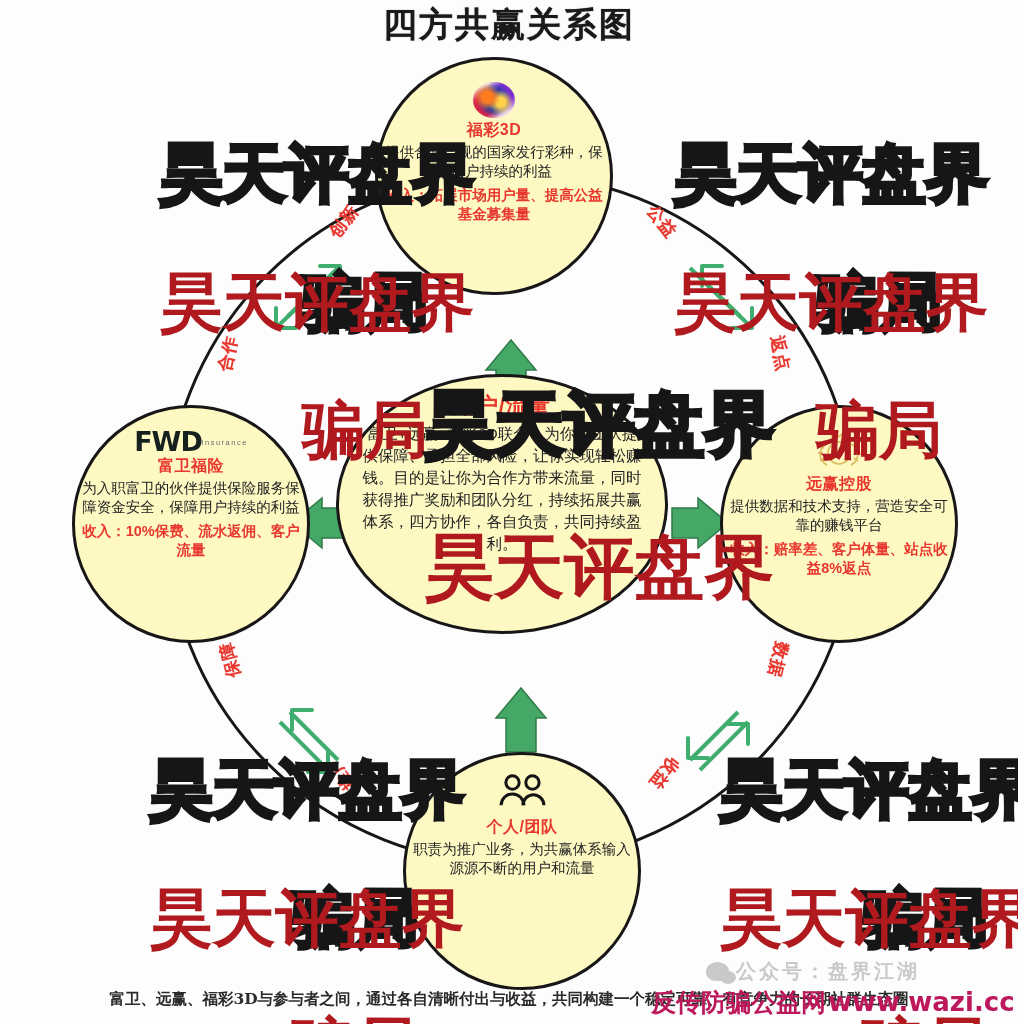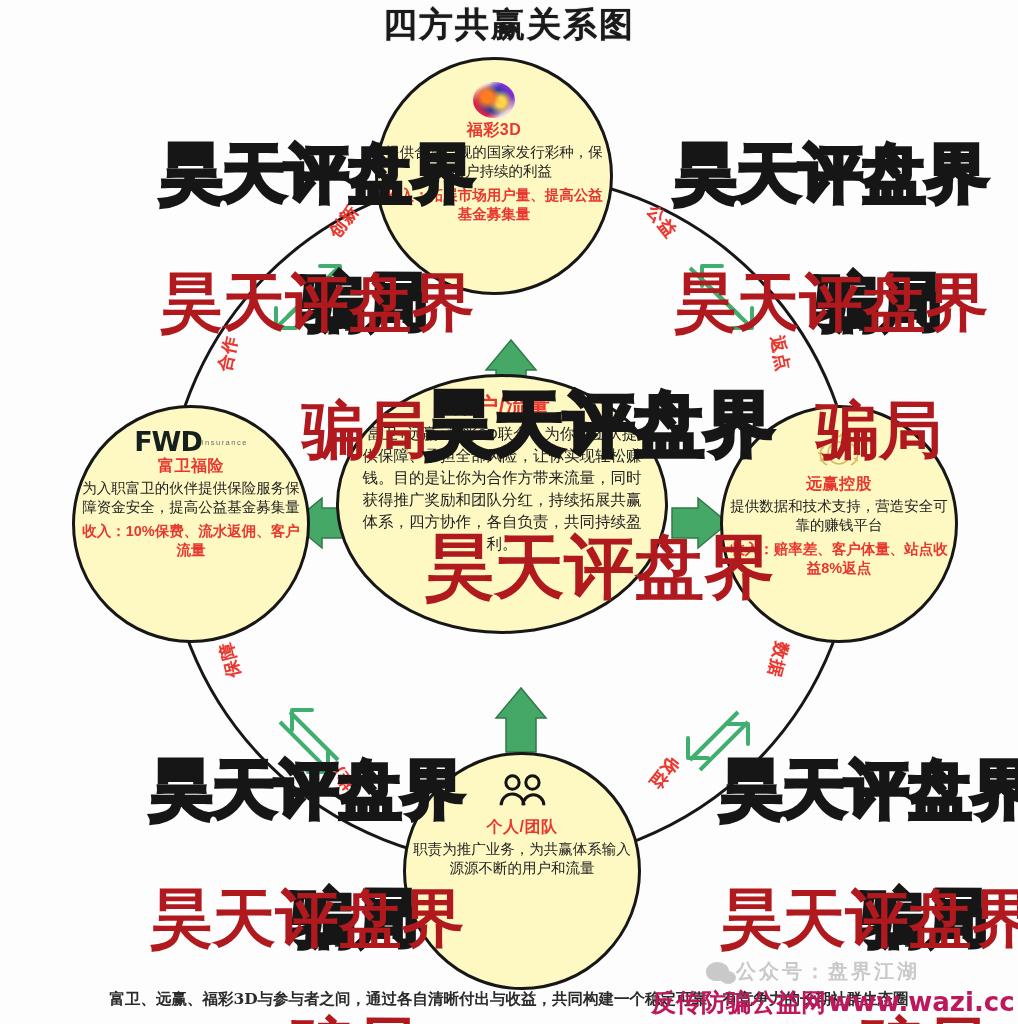--- a/index.html
+++ b/index.html
@@ -198,21 +198,21 @@
     <div class="node-desc">提供合法合规的国家发行彩种，保障用户持续的利益</div>
     <div class="node-income">收入：拓展市场用户量、提高公益基金募集量</div>
   </div>
 
   <div class="node" id="node-left">
     <div class="logo-fwd">
       <div class="fwd-word">FWD</div>
       <div class="fwd-sub">insurance</div>
     </div>
     <div class="node-title">富卫福险</div>
-    <div class="node-desc">为入职富卫的伙伴提供保险服务保障资金安全，提高公益基金募集量</div>
+    <div class="node-desc">为入职富卫的伙伴提供保险服务保障资金安全，保障用户持续的利益</div>
     <div class="node-income">收入：10%保费、流水返佣、客户流量</div>
   </div>
 
   <div class="node" id="node-right">
     <div class="logo-crown">
       <svg viewBox="0 0 58 42" width="58" height="42">
         <g fill="none" stroke="#d9bc5c" stroke-width="1.6">
           <path d="M29 7 L25 3 L26 9 L22 6 L23 12"></path>
           <path d="M29 7 L33 3 L32 9 L36 6 L35 12"></path>
           <circle cx="29" cy="23" r="11"></circle>

